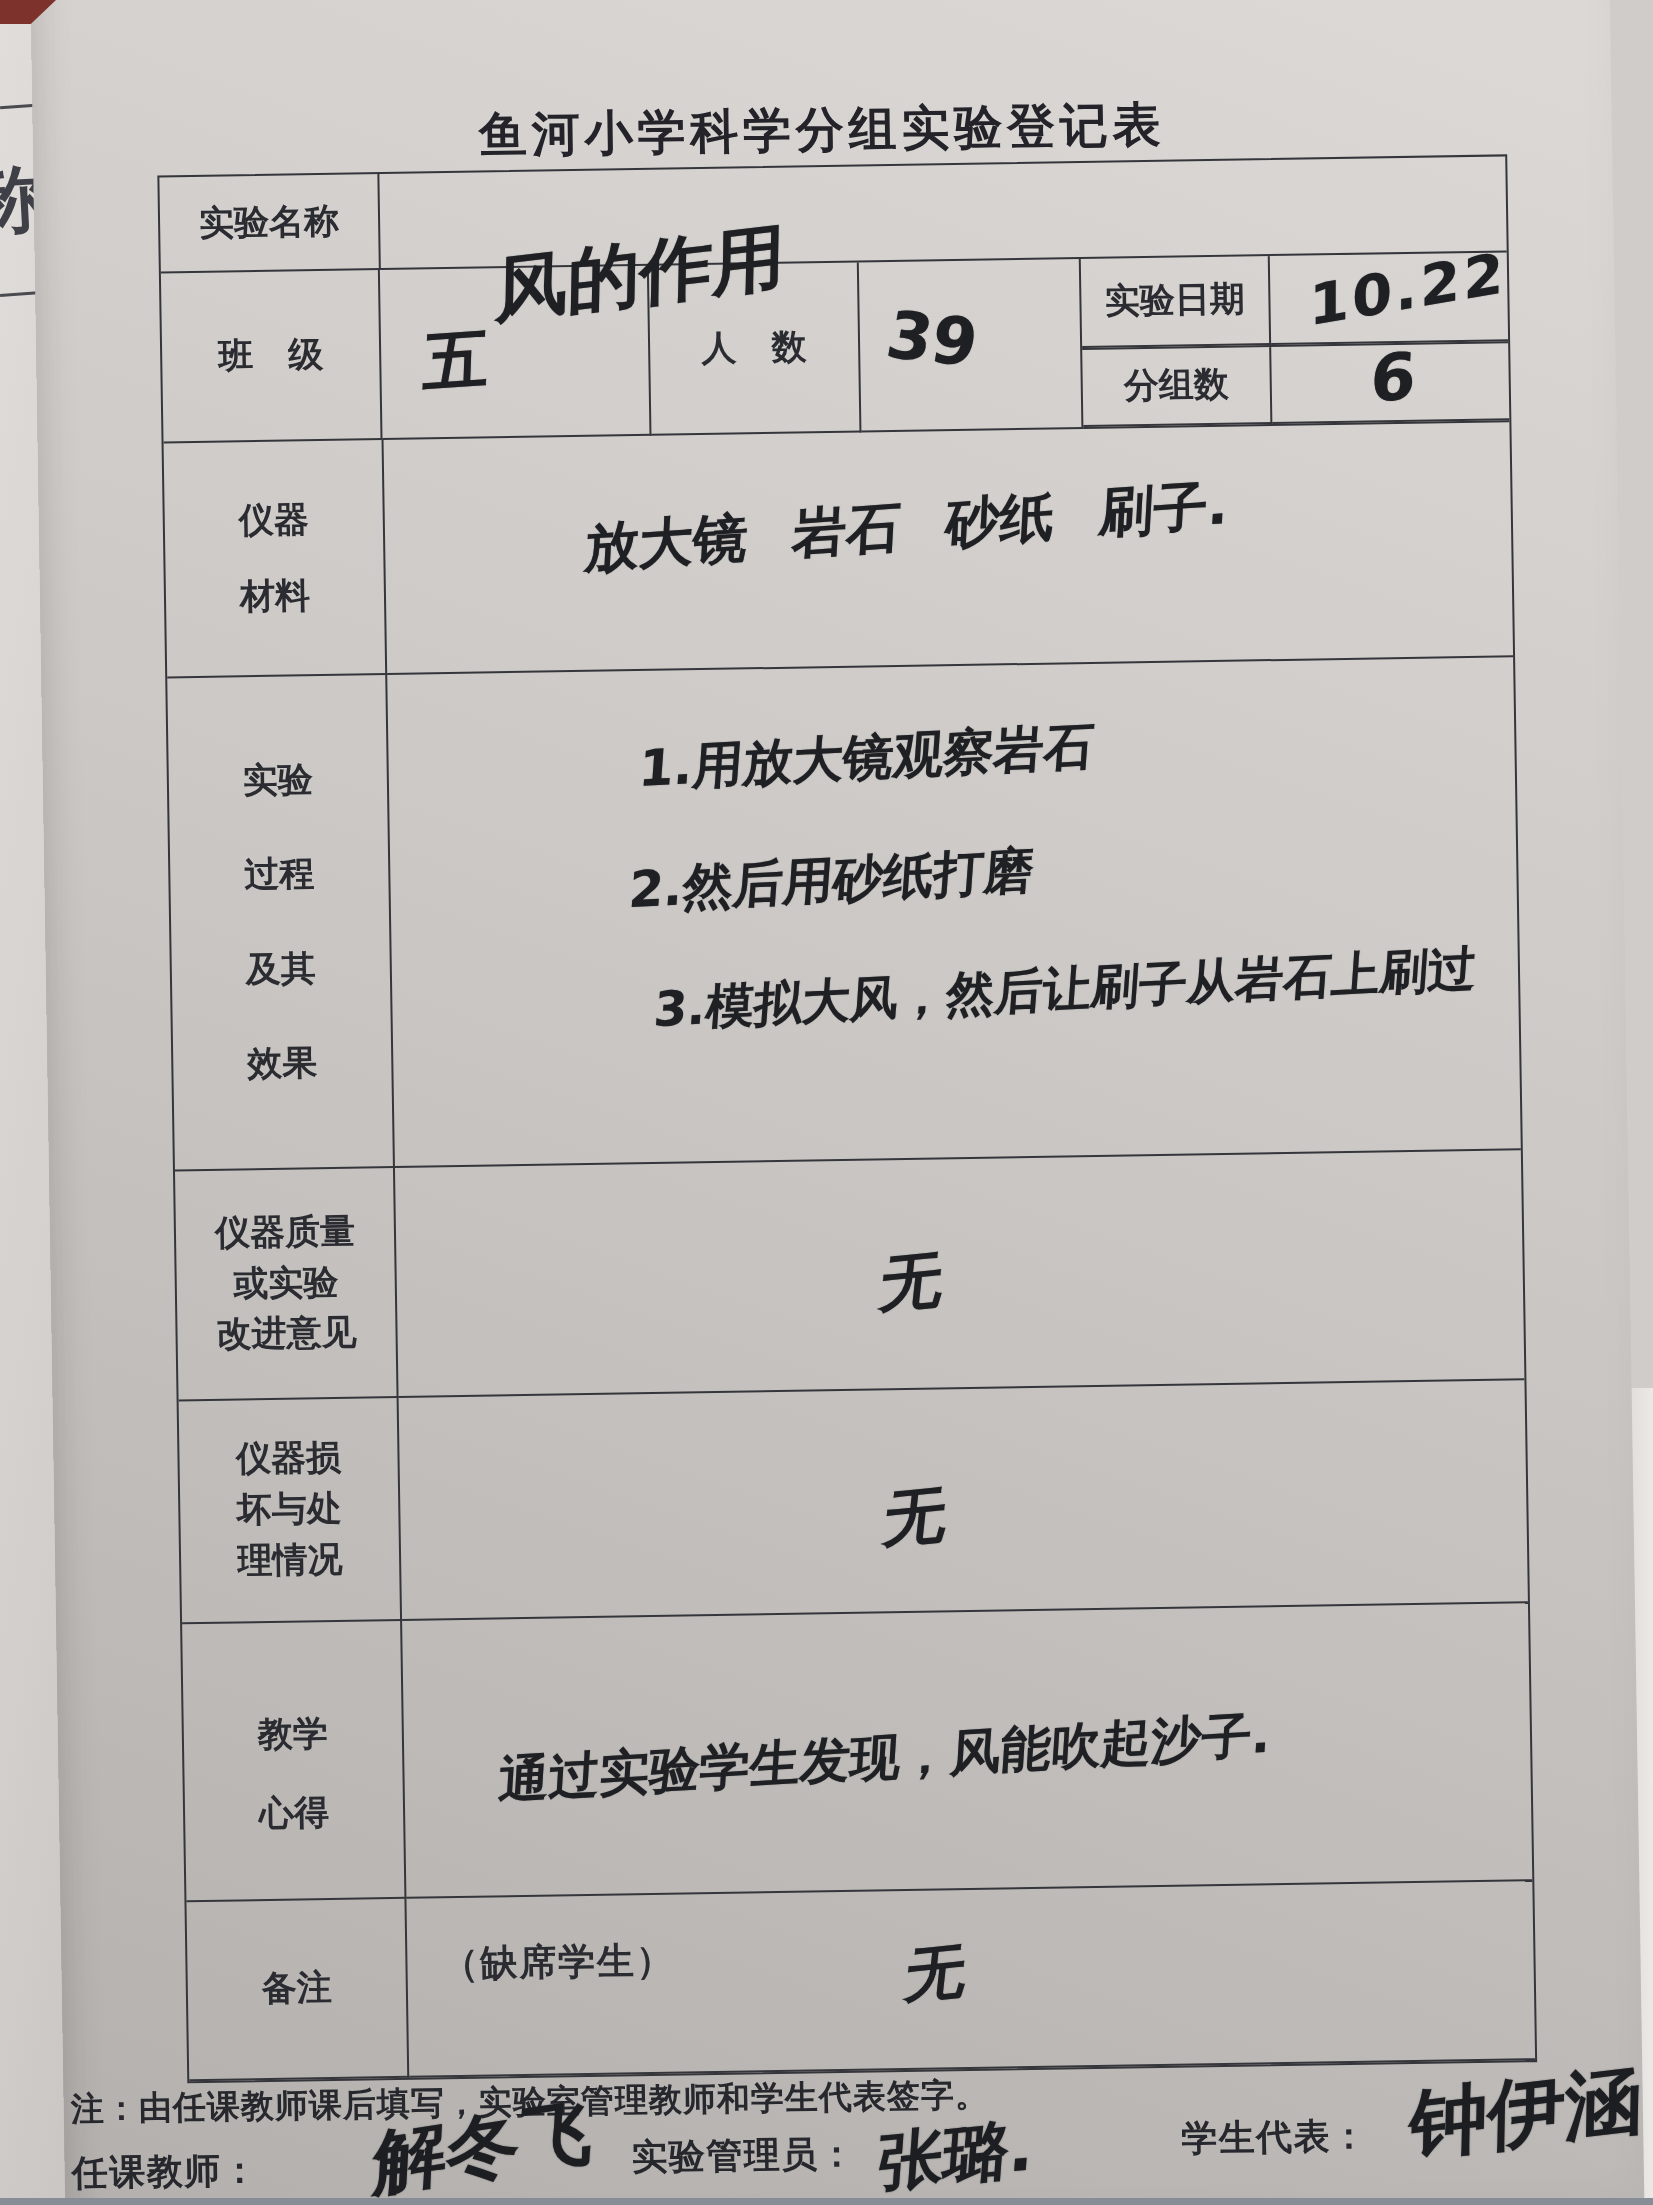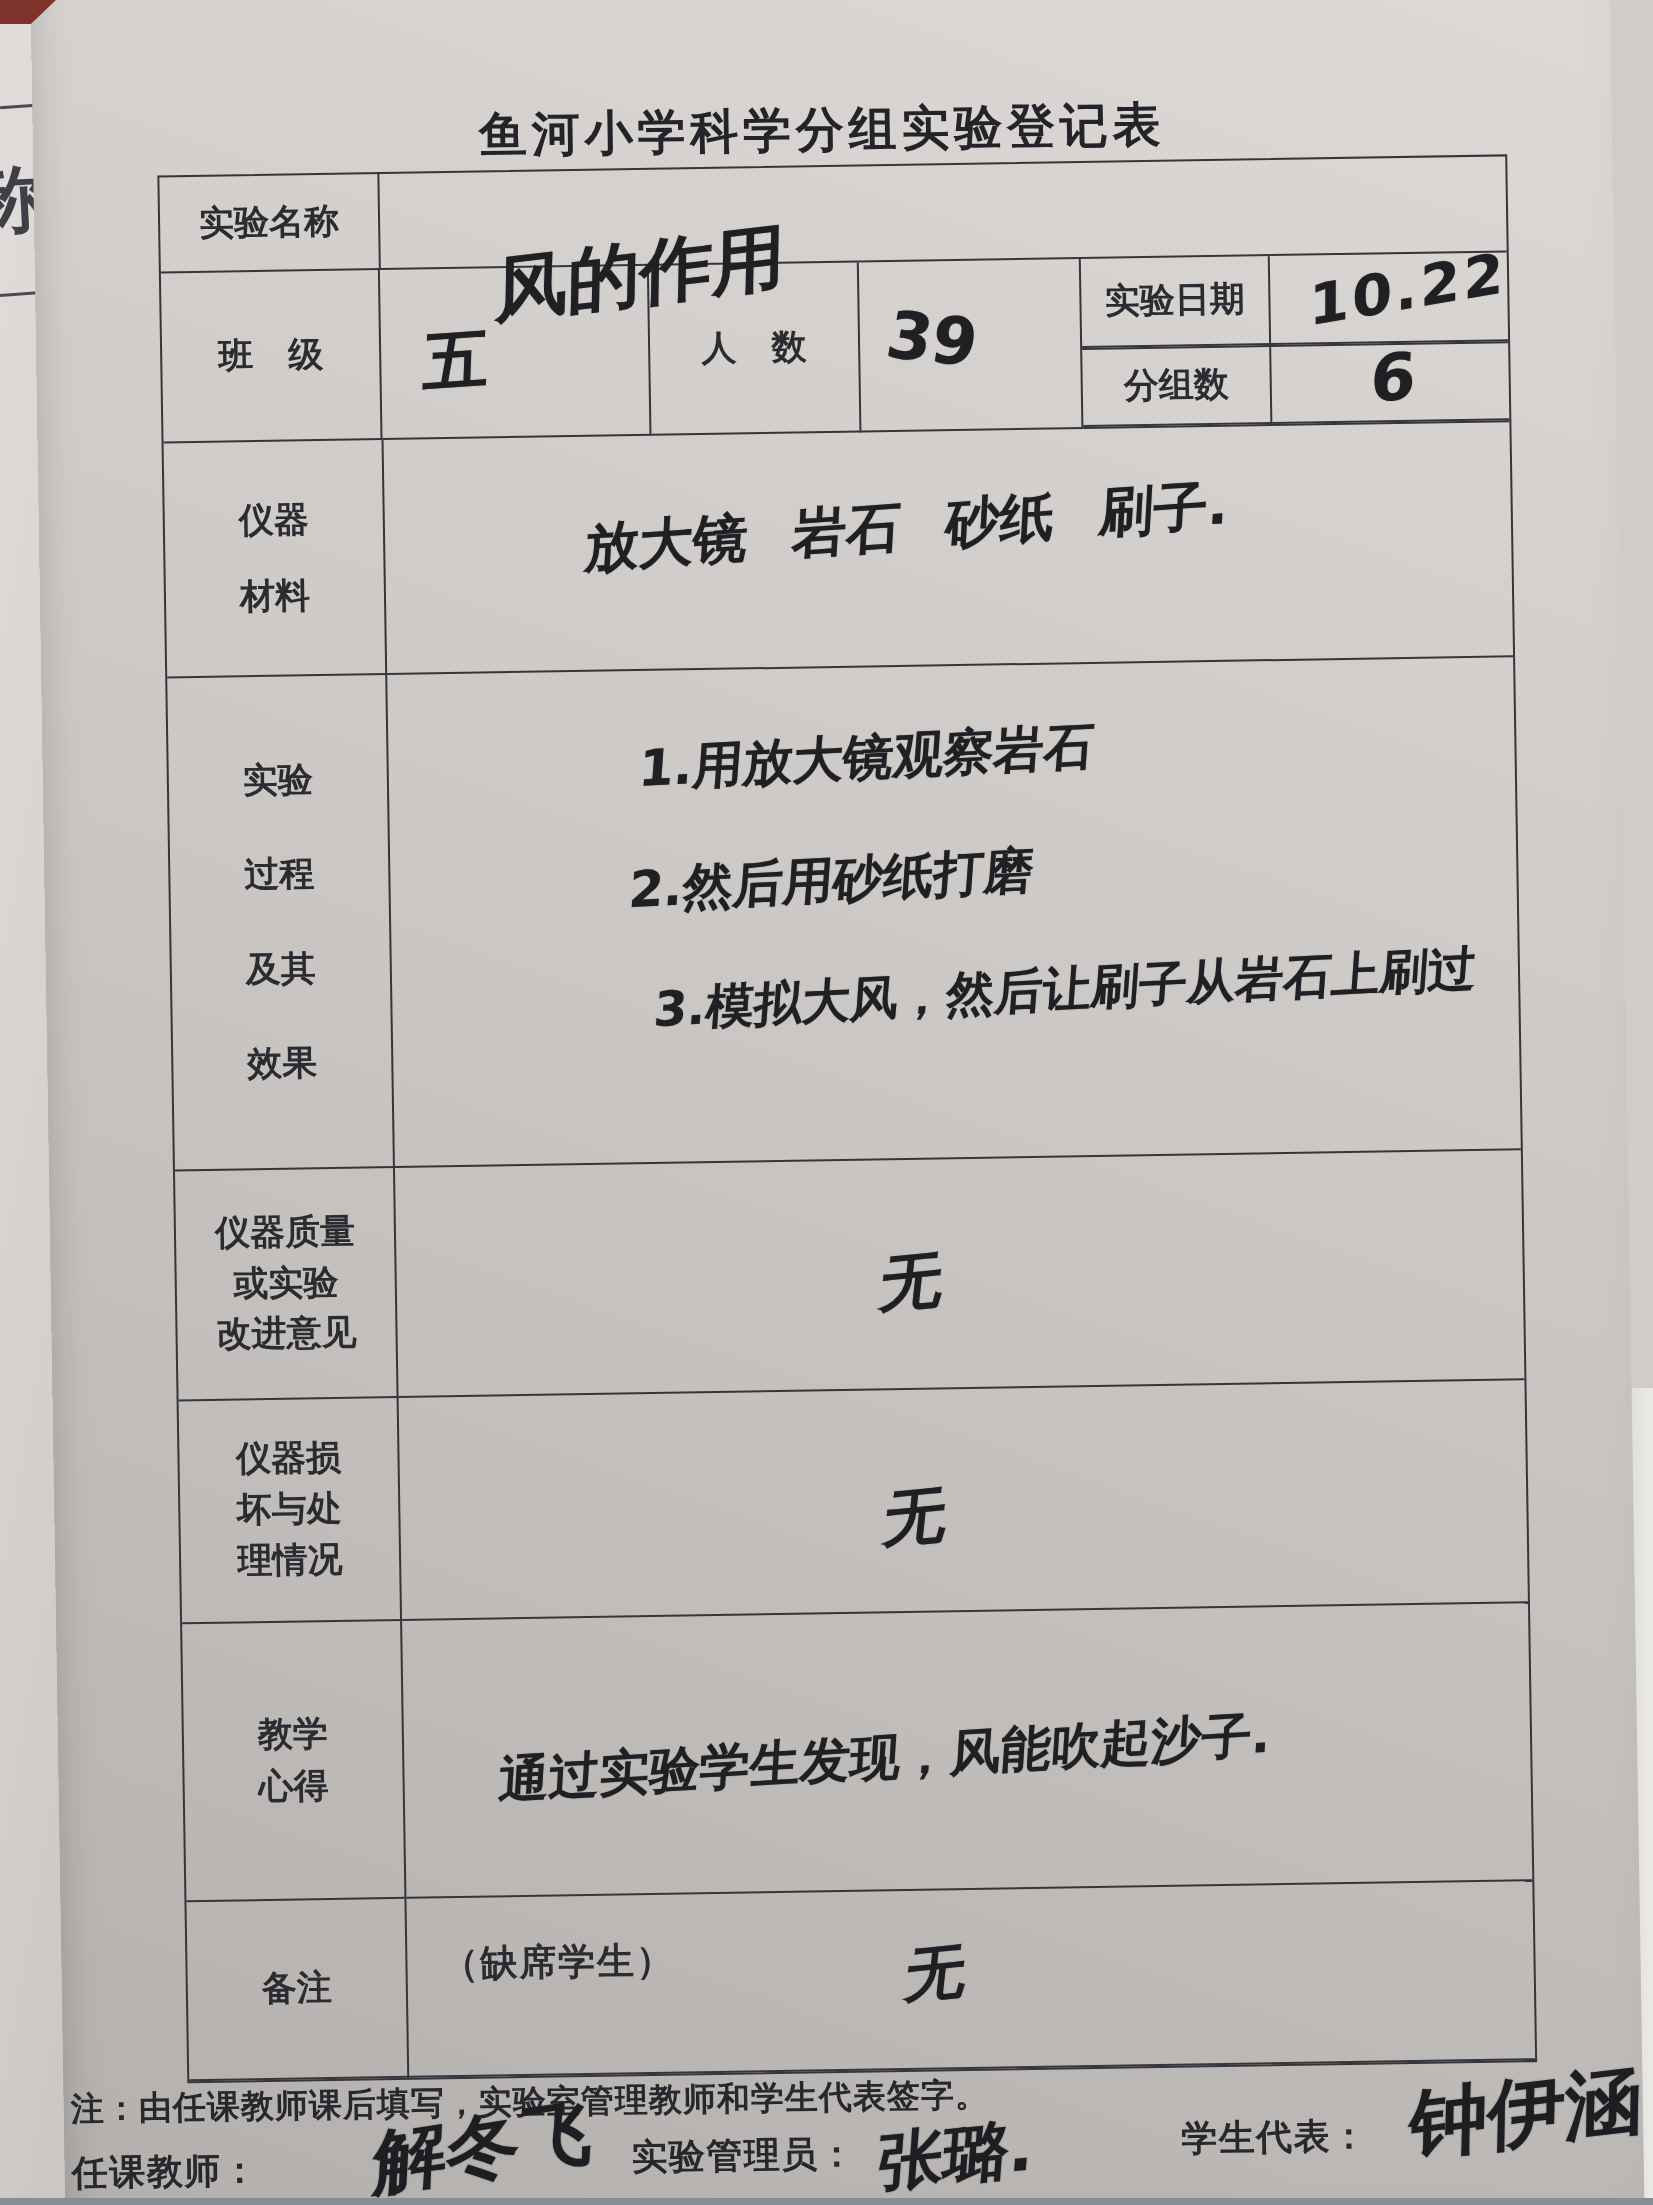--- a/index.html
+++ b/index.html
@@ -50,21 +50,21 @@
   }
   .tr{display:flex;box-sizing:border-box;}
   .td{box-sizing:border-box;border-right:2.4px solid #35363b;border-bottom:2.4px solid #35363b;
       display:flex;flex-direction:column;justify-content:center;align-items:center;
       font-size:35px;color:#2b2c31;font-weight:600;position:relative;}
   .td:last-child{border-right:none;}
   .tr:last-child > .td{border-bottom:none;}
   .lbl-line{line-height:1.45;}
   .lh-wide .lbl-line{line-height:2.16;}
   .lh-xwide .lbl-line{line-height:2.7;}
-  .lh-mid .lbl-line{line-height:1.5;}
+  .lh-mid .lbl-line{line-height:1.5;margin-top:27px;}
   
   .c1{width:220px;} .c2{width:270px;} .c3{width:211px;} .c4{width:223px;} .c5{width:189px;} .c6{width:237px;}
   .right-stack{width:426px;display:flex;flex-direction:column;border-right:none;padding:0;}
   .right-stack .sub{display:flex;box-sizing:border-box;}
   .sub-top{height:91px;border-bottom:2.4px solid #35363b;}
   .sub-bot{height:77px;}
   .sub .td{height:100%;}
   
   .rowA{height:96px;} .rowB{height:170px;} .rowC{height:235px;} .rowD{height:493px;}
   .rowE{height:230px;} .rowF{height:223px;} .rowG{height:278px;} .rowH{height:179px;}

